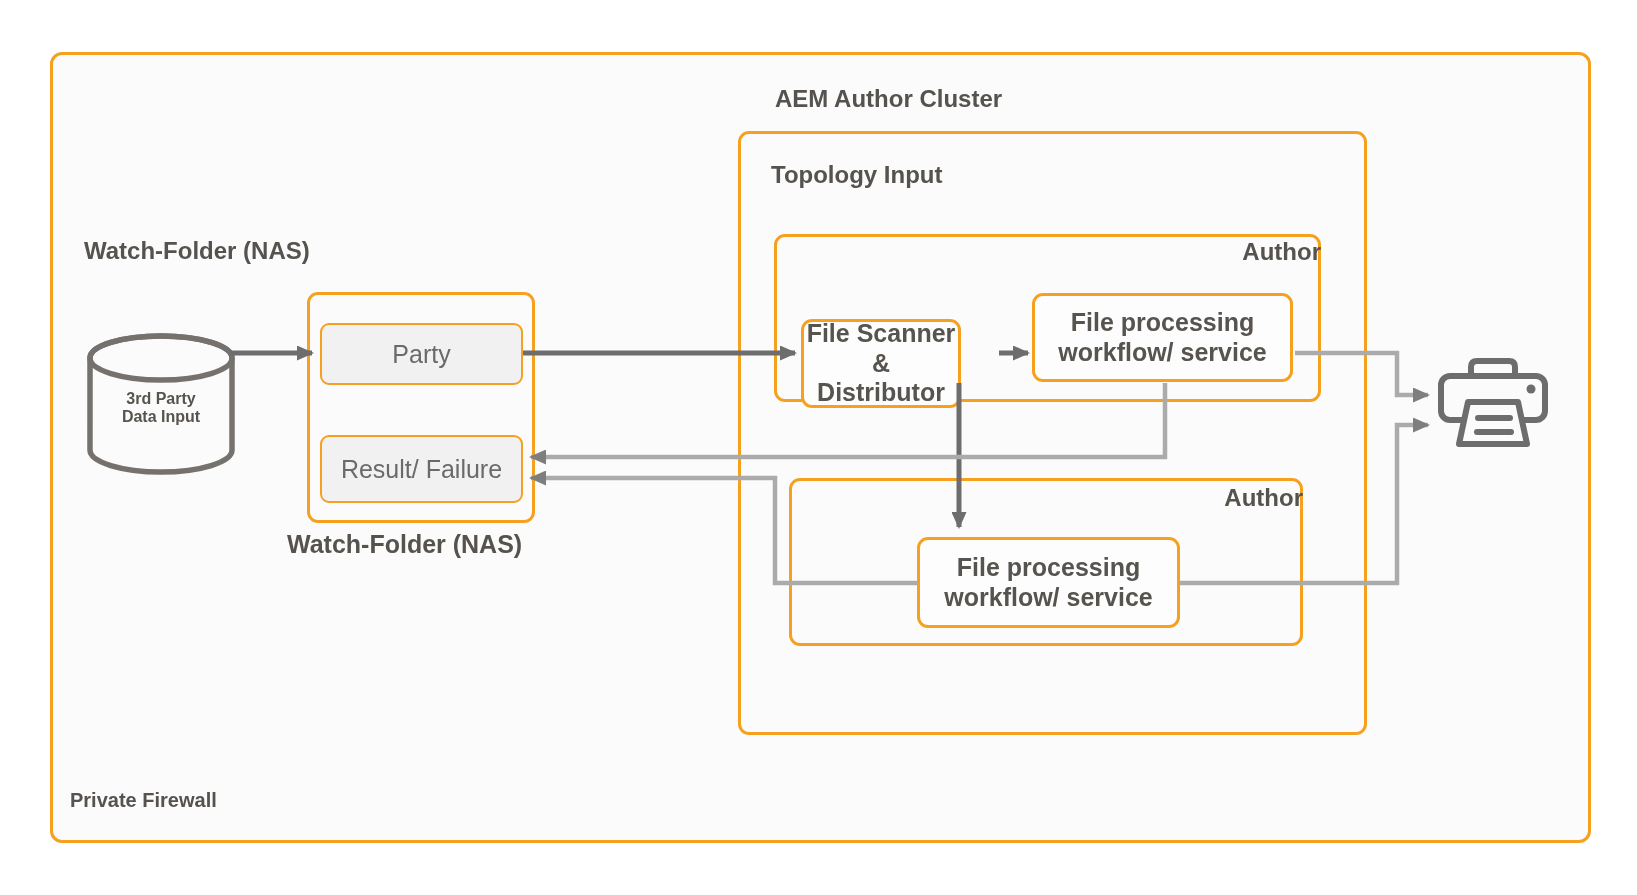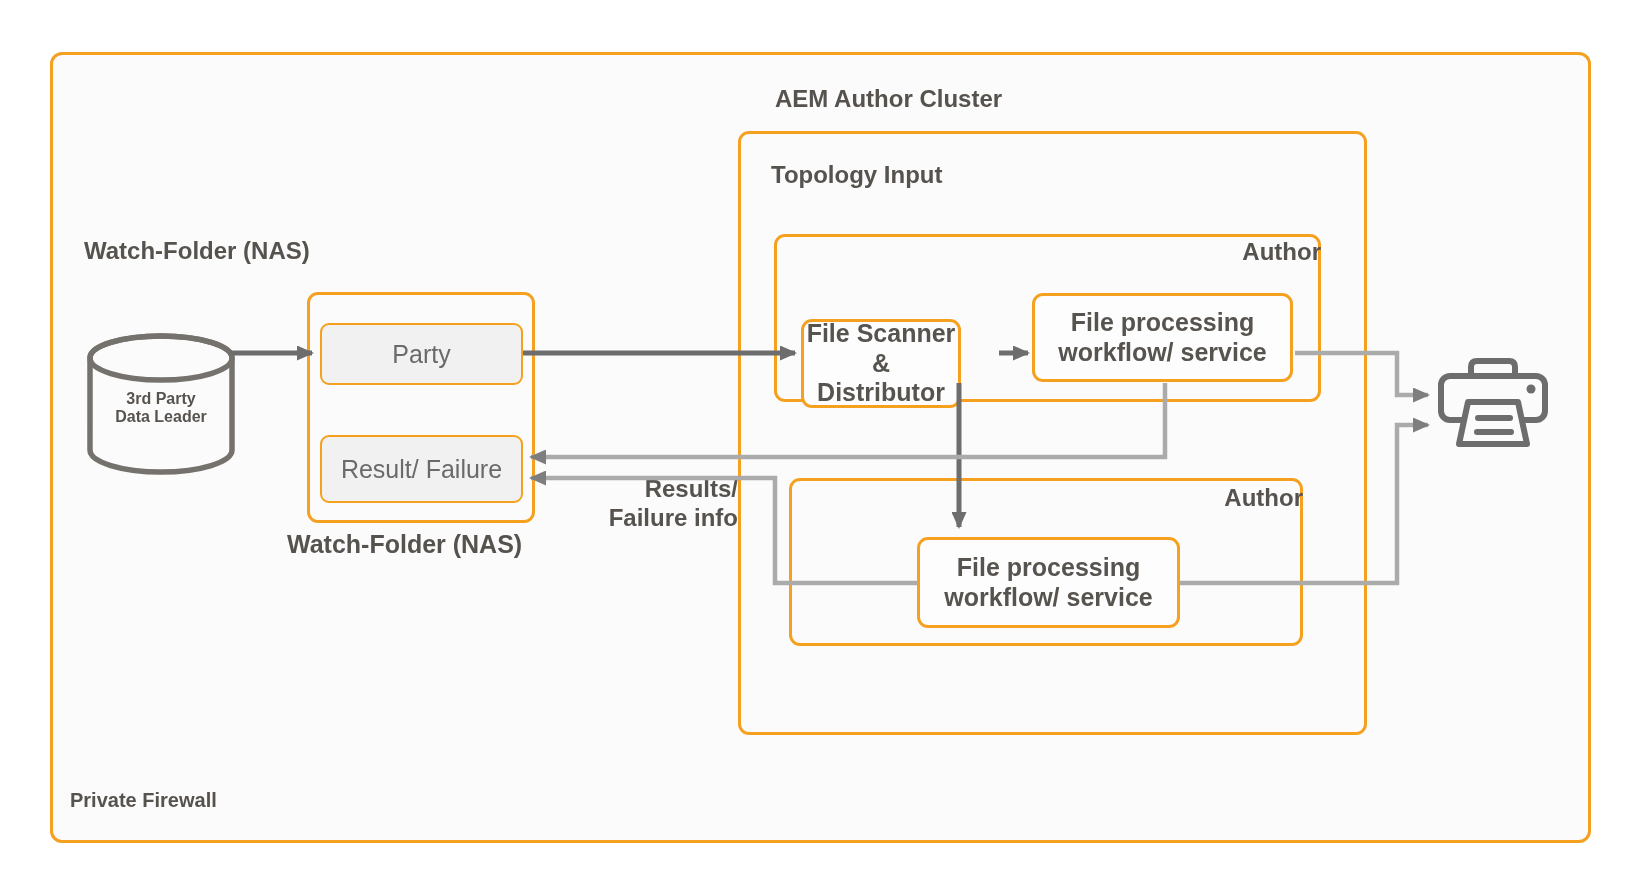--- a/index.html
+++ b/index.html
@@ -44,32 +44,28 @@
   <div class="firewall"></div>
 
   <div class="lbl lbl-24" style="left:84px;top:237px;">Watch-Folder (NAS)</div>
 
   <svg style="position:absolute;left:84px;top:328px;" width="154" height="152" viewBox="0 0 154 152">
     <path d="M6,30 A71,22 0 0 1 148,30 V122 A71,22 0 0 1 6,122 Z" fill="#FBFBFB" stroke="#75726E" stroke-width="5.5"></path>
     <ellipse cx="77" cy="30" rx="71" ry="22" fill="none" stroke="#75726E" stroke-width="5.5"></ellipse>
   </svg>
   <div class="ds-text">
     <div>3rd Party</div>
-    <div>Data Leader</div>
+    <div>Data Input</div>
   </div>
 
   <div class="ocontainer" style="left:307px;top:292px;width:228px;height:231px;"></div>
   <div class="gnode" style="left:320px;top:323px;width:203px;height:62px;">Party</div>
   <div class="gnode" style="left:320px;top:435px;width:203px;height:68px;">Result/ Failure</div>
   <div class="lbl" style="left:287px;top:530px;font-size:25px;">Watch-Folder (NAS)</div>
 
-  <div class="center-lbl two-line" style="left:538px;top:474px;width:200px;">
-    <div>Results/</div>
-    <div>Failure info</div>
-  </div>
 
   <div class="lbl lbl-24" style="left:775px;top:85px;text-align:center;">AEM Author Cluster</div>
   <div class="ocontainer" style="left:738px;top:131px;width:629px;height:604px;"></div>
   <div class="lbl lbl-24" style="left:771px;top:161px;">Topology Input</div>
 
   <div class="ocontainer" style="left:774px;top:234px;width:547px;height:168px;"></div>
   <div class="center-lbl" style="left:774px;top:238px;width:547px;">Author</div>
   <div class="node" style="left:801px;top:293px;width:160px;height:89px;margin-top:26px;">
     <div>
         <div>File Scanner &amp;</div>

